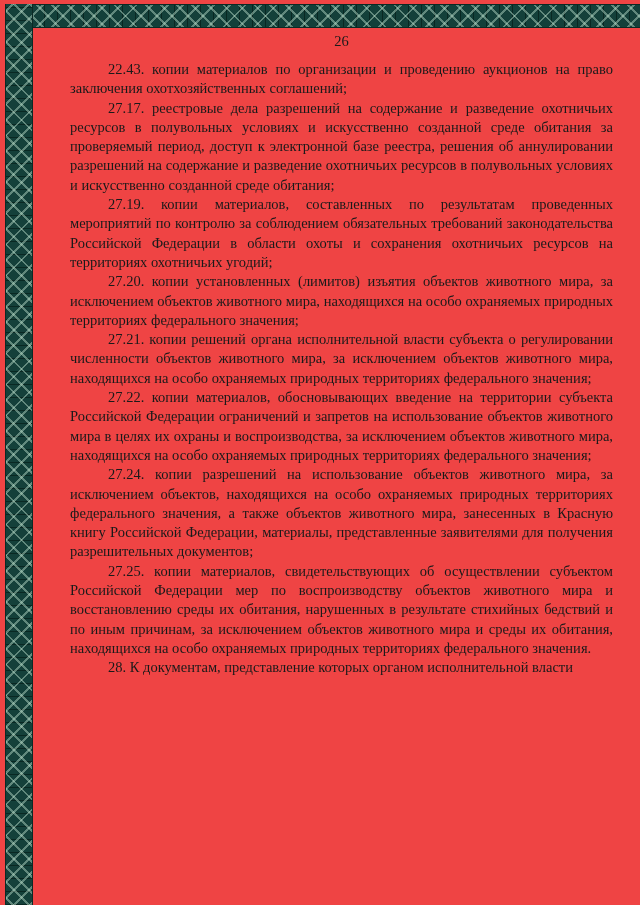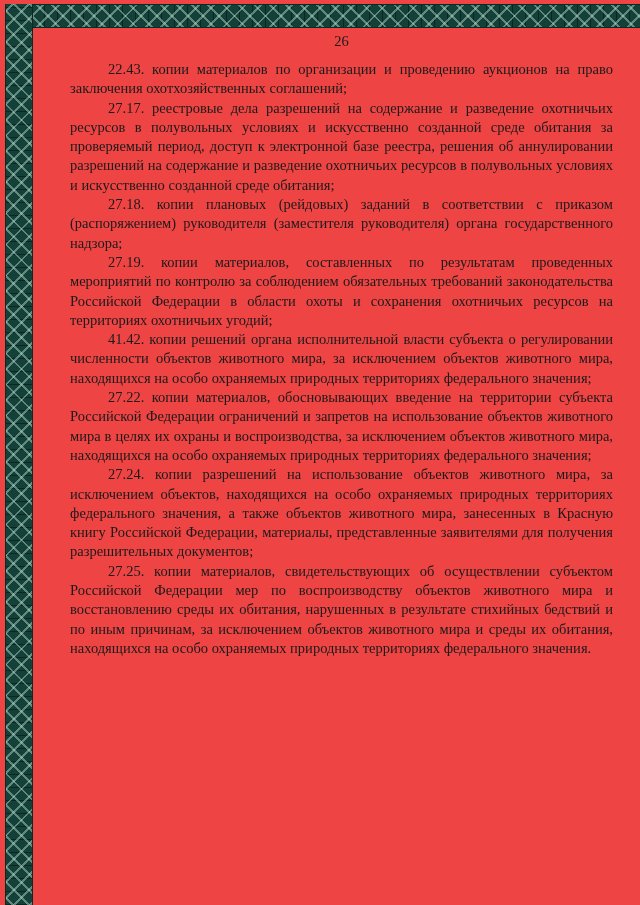--- a/index.html
+++ b/index.html
@@ -75,22 +75,23 @@
 
   <div class="ornament ornament-top"></div>
   <div class="ornament ornament-left"></div>
 
   <div class="content">
     <div class="page-number">26</div>
 
     <div class="body-text">
       <p>22.43. копии материалов по организации и проведению аукционов на право заключения охотхозяйственных соглашений;</p>
       <p>27.17. реестровые дела разрешений на содержание и разведение охотничьих ресурсов в полувольных условиях и искусственно созданной среде обитания за проверяемый период, доступ к электронной базе реестра, решения об аннулировании разрешений на содержание и разведение охотничьих ресурсов в полувольных условиях и искусственно созданной среде обитания;</p>
-      <p>27.18. копии плановых (рейдовых) заданий в соответствии с приказом (распоряжением) руководителя (заместителя руководителя) органа государственного надзора;</p>
       <p>27.19. копии материалов, составленных по результатам проведенных мероприятий по контролю за соблюдением обязательных требований законодательства Российской Федерации в области охоты и сохранения охотничьих ресурсов на территориях охотничьих угодий;</p>
-      <p>41.42. копии решений органа исполнительной власти субъекта о регулировании численности объектов животного мира, за исключением объектов животного мира, находящихся на особо охраняемых природных территориях федерального значения;</p>
+      <p>27.20. копии установленных (лимитов) изъятия объектов животного мира, за исключением объектов животного мира, находящихся на особо охраняемых природных территориях федерального значения;</p>
+      <p>27.21. копии решений органа исполнительной власти субъекта о регулировании численности объектов животного мира, за исключением объектов животного мира, находящихся на особо охраняемых природных территориях федерального значения;</p>
       <p>27.22. копии материалов, обосновывающих введение на территории субъекта Российской Федерации ограничений и запретов на использование объектов животного мира в целях их охраны и воспроизводства, за исключением объектов животного мира, находящихся на особо охраняемых природных территориях федерального значения;</p>
       <p>27.24. копии разрешений на использование объектов животного мира, за исключением объектов, находящихся на особо охраняемых природных территориях федерального значения, а также объектов животного мира, занесенных в Красную книгу Российской Федерации, материалы, представленные заявителями для получения разрешительных документов;</p>
       <p>27.25. копии материалов, свидетельствующих об осуществлении субъектом Российской Федерации мер по воспроизводству объектов животного мира и восстановлению среды их обитания, нарушенных в результате стихийных бедствий и по иным причинам, за исключением объектов животного мира и среды их обитания, находящихся на особо охраняемых природных территориях федерального значения.</p>
+      <p>28. К документам, представление которых органом исполнительной власти</p>
     </div>
   </div>
 
 </div>
 
 </body></html>

